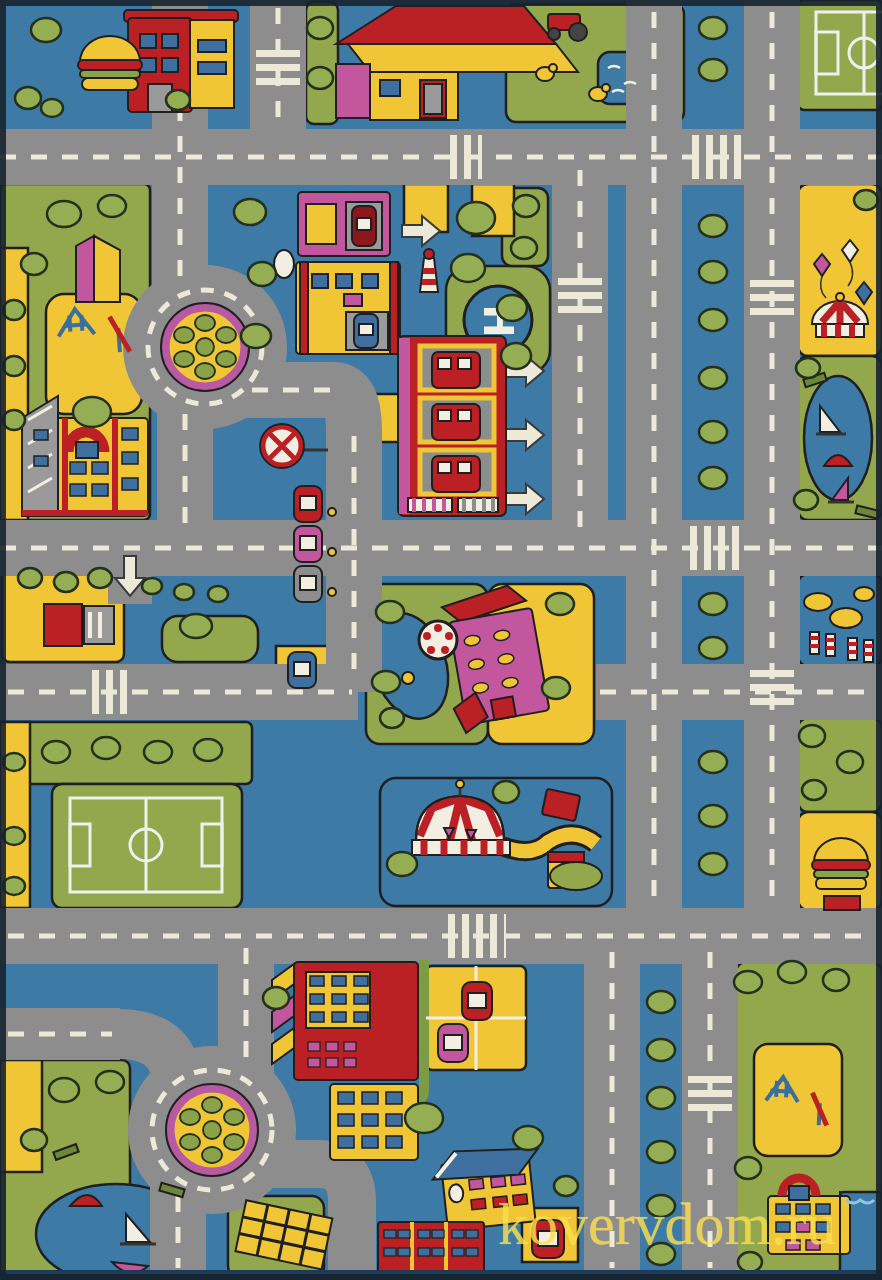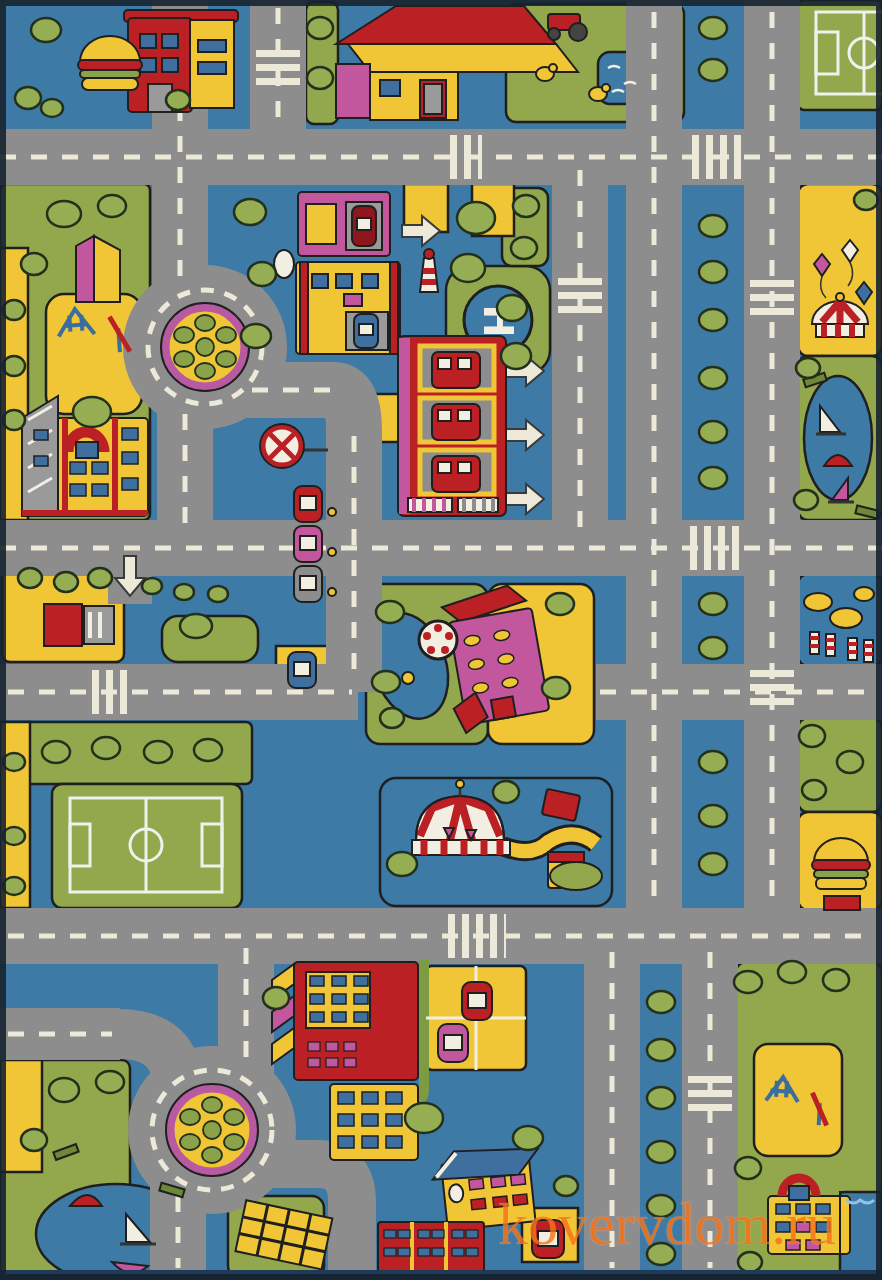--- a/index.html
+++ b/index.html
@@ -1,21 +1,21 @@
 <!DOCTYPE html>
 <html><head>
 <meta charset="utf-8">
 <style>
   html,body{margin:0;padding:0;background:#222;}
   #rug{position:relative;width:882px;height:1280px;overflow:hidden;font-family:"DejaVu Sans",sans-serif;}
   #rug svg{position:absolute;left:0;top:0;}
   #watermark{
     position:absolute;left:498px;top:1194px;z-index:5;
     font-family:"Liberation Serif",serif;font-size:60px;line-height:1;
-    color:#f97316;opacity:.82;letter-spacing:0;white-space:nowrap;
+    color:#fde047;opacity:.82;letter-spacing:0;white-space:nowrap;
     text-shadow:0 0 1px rgba(255,255,255,.5);
     pointer-events:none;
   }
   #heli-letter{font-family:"DejaVu Sans",sans-serif;font-weight:bold;font-size:40px;}
 </style>
 </head>
 <body>
 
 <div id="rug">
 <svg width="882" height="1280" viewBox="0 0 882 1280">

